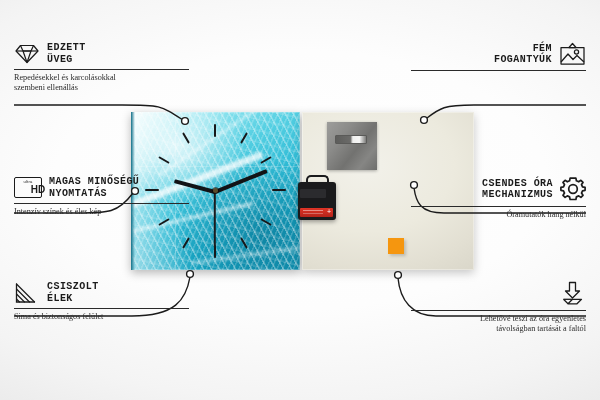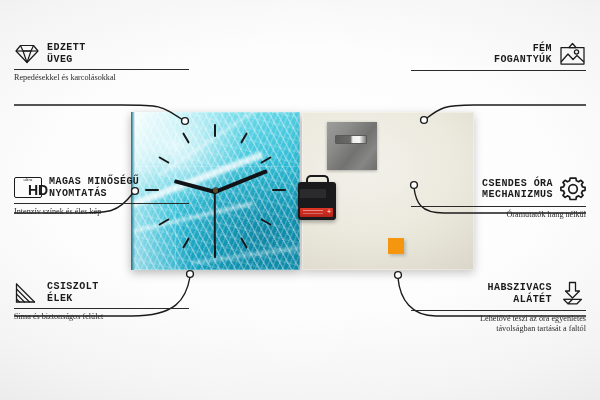--- a/index.html
+++ b/index.html
@@ -71,21 +71,21 @@
   .c-title{font-size:10px;line-height:11.5px;letter-spacing:.45px;color:#1b1b1b;font-weight:700;
     font-family:Liberation Mono, monospace;text-transform:uppercase;white-space:nowrap;}
   .c-title.right{text-align:right;}
   .c-rule{height:1px;background:#2a2a2a;margin:3.5px 0 3px;}
   .c-sub{font-size:8.2px;line-height:10px;color:#2b2b2b;font-family:"Liberation Serif",serif;white-space:nowrap;}
   .c-sub.right{text-align:right;}
   .ico{flex:0 0 auto;display:block;}
   .hd-badge{width:26px;height:19px;border:1.3px solid #1b1b1b;border-radius:2px;display:flex;flex-direction:column;
     align-items:center;justify-content:center;line-height:1;}
   .hd-badge .u{font-size:4.2px;letter-spacing:.2px;font-family:"Liberation Sans",sans-serif;color:#1b1b1b;}
-  .hd-badge .h{font-size:14px;font-weight:700;font-family:"Liberation Sans",sans-serif;color:#1b1b1b;margin-top:.5px;padding-left:20px;}
+  .hd-badge .h{font-size:10px;font-weight:700;font-family:"Liberation Sans",sans-serif;color:#1b1b1b;margin-top:.5px;padding-left:20px;}
 </style>
 </head>
 <body>
 
 <div id="stage">
 
   <div class="product" id="clock-face">
     <div class="feather"></div>
     <div class="streak" style="left:-14px;top:66px;width:150px;height:7px;transform:rotate(-21deg);"></div>
     <div class="streak" style="left:-6px;top:104px;width:130px;height:4px;transform:rotate(-13deg);opacity:.7;"></div>
@@ -163,20 +163,21 @@
             <path d="M9,8 L17,8"></path>
         </g>
       </svg>
       <div>
         <div class="c-title">EDZETT</div>
         <div class="c-title">ÜVEG</div>
       </div>
     </div>
     <div class="c-rule"></div>
     <div class="c-sub">Repedésekkel és karcolásokkal</div>
+    <div class="c-sub">szembeni ellenállás</div>
   </div>
 
   <div class="callout" id="callout-high-quality-print" style="left:14px;top:176px;width:175px;">
     <div class="c-head">
       <div class="hd-badge ico">
         <span class="u">ultra</span>
         <span class="h">HD</span>
       </div>
       <div>
         <div class="c-title">MAGAS MINŐSÉGŰ</div>
@@ -237,24 +238,20 @@
           <circle cx="13" cy="13" r="4.3"></circle>
         </g>
       </svg>
     </div>
     <div class="c-rule"></div>
     <div class="c-sub right">Óramutatók hang nélkül</div>
   </div>
 
   <div class="callout" id="callout-foam-backing" style="left:411px;top:281px;width:175px;">
     <div class="c-head right">
-      <div>
-        <div class="c-title right">HABSZIVACS</div>
-        <div class="c-title right">ALÁTÉT</div>
-      </div>
       <svg class="ico" width="27" height="25" viewBox="0 0 27 25">
         <g fill="none" stroke="#1b1b1b" stroke-width="1.3" stroke-linejoin="round">
           <path d="M10.5,1.5 L16.5,1.5 L16.5,10 L20.5,10 L13.5,17 L6.5,10 L10.5,10 Z"></path>
           <path d="M13.5,18.3 L22.5,18.3 L18,22.8 L9,22.8 Z"></path>
           <path d="M4.5,18.3 L13.5,18.3"></path>
           <path d="M4.5,18.3 L9,22.8"></path>
         </g>
       </svg>
     </div>
     <div class="c-rule"></div>

